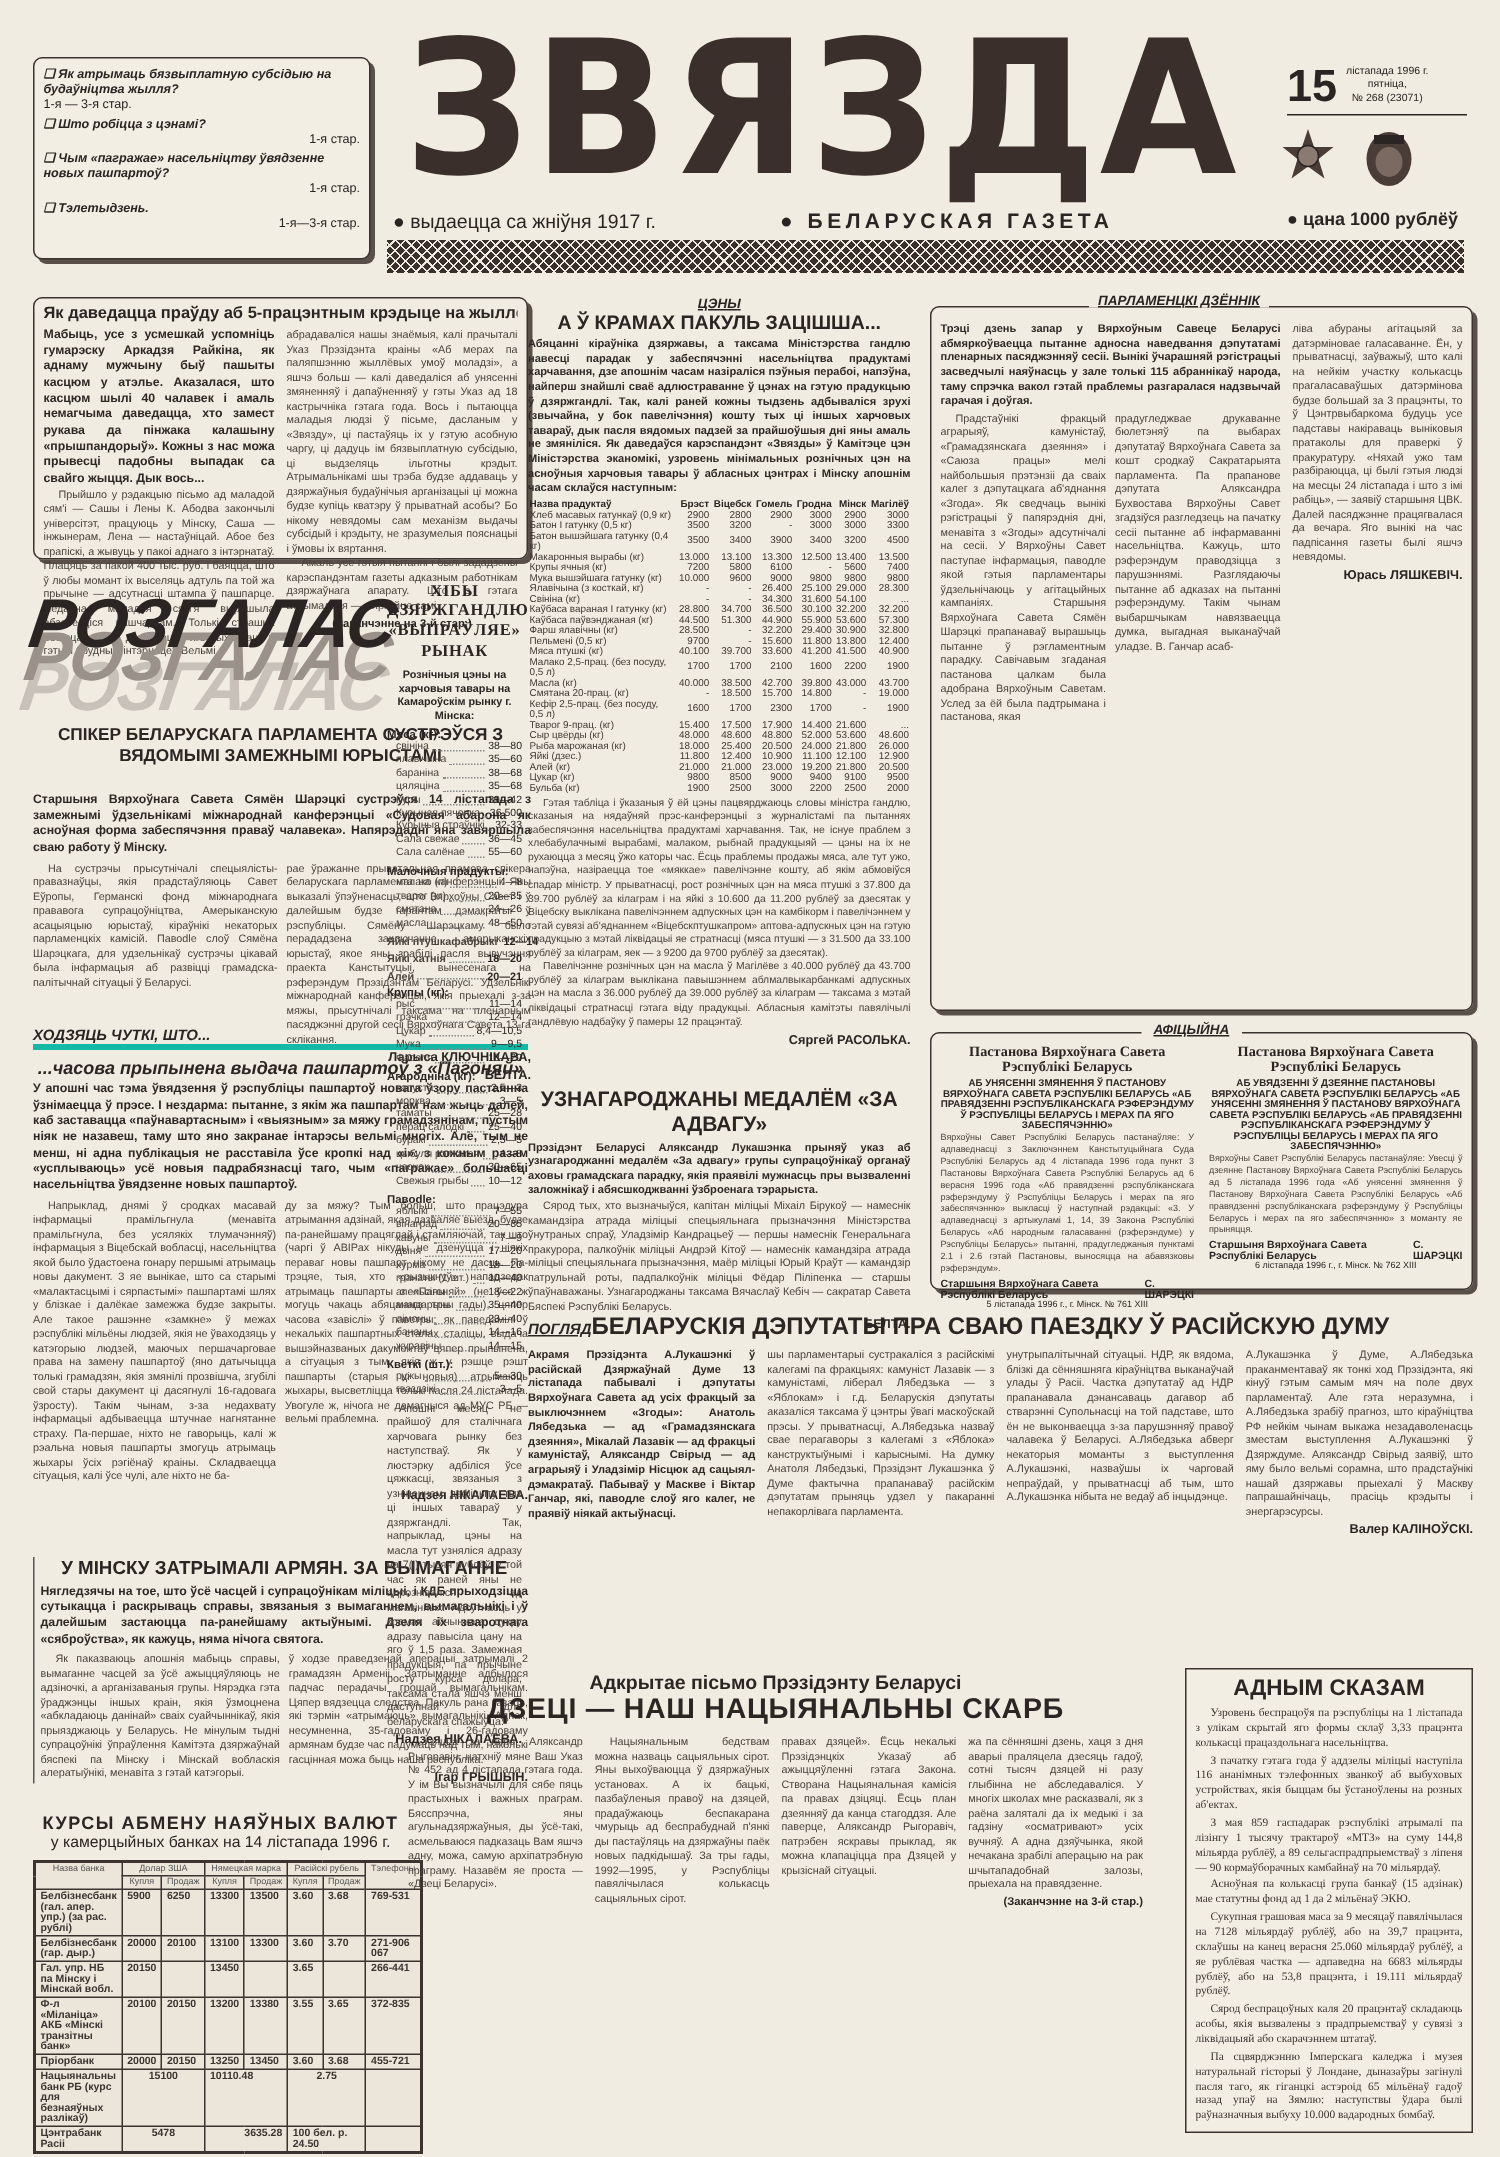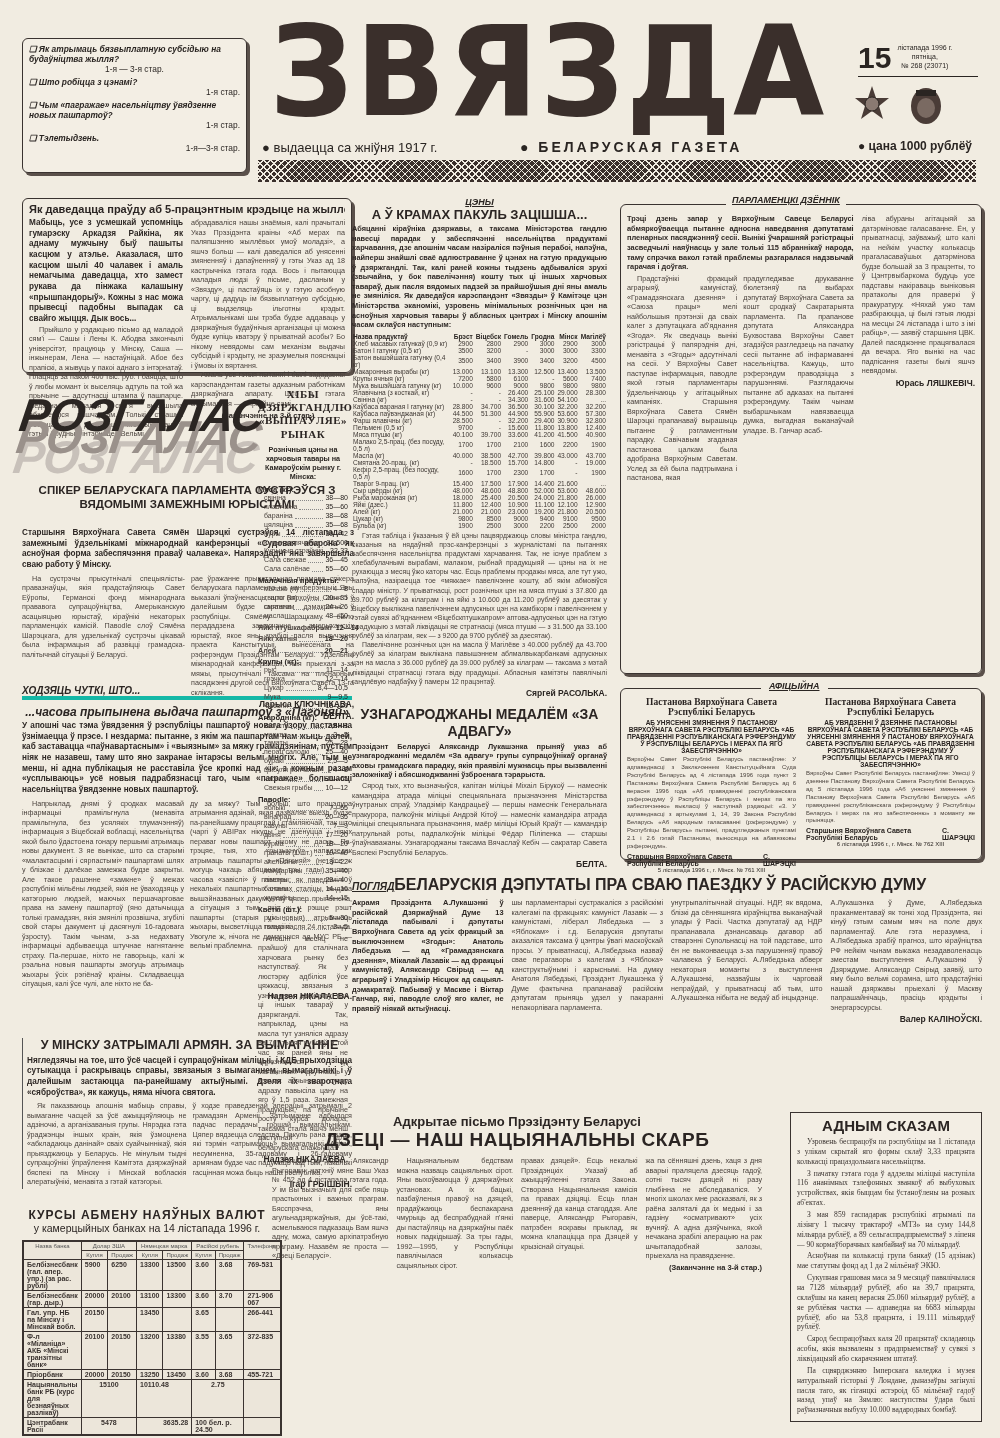--- a/index.html
+++ b/index.html
@@ -29,21 +29,21 @@
   table.pr td{padding:0 1px;white-space:nowrap}
   table.pr td.num{text-align:right}
   .item-row{display:flex;justify-content:space-between}
 </style>
 </head>
 <body>
 
 <div class="abs box" style="left:22px;top:38px;width:225px;height:135px;padding:5px 6px;font-size:8.4px;background:#f3eee4">
   <div style="margin-bottom:3px">
     <div style="font-weight:bold;font-style:italic"><span>❑ </span><span>Як атрымаць бязвыплатную субсідыю на будаўніцтва жылля?</span></div>
-    <div style="text-align:center">1-я — 3-я стар.</div>
+    <div style="text-align:left">1-я — 3-я стар.</div>
   </div>
   <div style="margin-bottom:3px">
     <div style="font-weight:bold;font-style:italic"><span>❑ </span><span>Што робіцца з цэнамі?</span></div>
     <div style="text-align:right">1-я стар.</div>
   </div>
   <div style="margin-bottom:3px">
     <div style="font-weight:bold;font-style:italic"><span>❑ </span><span>Чым «пагражае» насельніцтву ўвядзенне новых пашпартоў?</span></div>
     <div style="text-align:right">1-я стар.</div>
   </div>
   <div>
@@ -693,21 +693,21 @@
           <td class="num">2500</td>
           <td class="num">2000</td>
         </tr>
       </tbody>
   </table>
   <div class="col" style="font-size:6.9px;text-indent:10px;margin-top:2px">Гэтая табліца і ўказаныя ў ёй цэны пацвярджаюць словы міністра гандлю, сказаныя на нядаўняй прэс-канферэнцыі з журналістамі па пытаннях забеспячэння насельніцтва прадуктамі харчавання. Так, не існуе праблем з хлебабулачнымі вырабамі, малаком, рыбнай прадукцыяй — цэны на іх не рухаюцца з месяц ўжо каторы час. Ёсць праблемы продажы мяса, але тут ужо, напэўна, назіраецца тое «мяккае» павелічэнне кошту, аб якім абмовіўся спадар міністр. У прыватнасці, рост рознічных цэн на мяса птушкі з 37.800 да 39.700 рублёў за кілаграм і на яйкі з 10.600 да 11.200 рублёў за дзесятак у Віцебску выклікана павелічэннем адпускных цэн на камбікорм і павелічэннем у гэтай сувязі аб'яднаннем «Віцебскптушкапром» аптова-адпускных цэн на гэтую прадукцыю з мэтай ліквідацыі яе стратнасці (мяса птушкі — з 31.500 да 33.100 рублёў за кілаграм, яек — з 9200 да 9700 рублёў за дзесятак).</div>
   <div class="col" style="font-size:6.9px;text-indent:10px">Павелічэнне рознічных цэн на масла ў Магілёве з 40.000 рублёў да 43.700 рублёў за кілаграм выклікана павышэннем аблмалвыкарбанкамі адпускных цэн на масла з 36.000 рублёў да 39.000 рублёў за кілаграм — таксама з мэтай ліквідацыі стратнасці гэтага віду прадукцыі. Абласныя камітэты павялічылі гандлёвую надбаўку ў памеры 12 працэнтаў.</div>
   <div class="sig">Сяргей РАСОЛЬКА.</div>
 </div>
 
-<div class="abs" style="left:352px;top:706px;width:255px">
+<div class="abs" style="left:352px;top:724px;width:255px">
   <div class="hl" style="font-size:14px;line-height:1.2">УЗНАГАРОДЖАНЫ МЕДАЛЁМ «ЗА АДВАГУ»</div>
   <div class="lead" style="font-size:7.4px;margin-top:2px">Прэзідэнт Беларусі Аляксандр Лукашэнка прыняў указ аб узнагароджанні медалём «За адвагу» групы супрацоўнікаў органаў аховы грамадскага парадку, якія праявілі мужнасць пры вызваленні заложнікаў і абясшкоджванні ўзброенага тэрарыста.</div>
   <div class="col" style="text-indent:10px;margin-top:1px">Сярод тых, хто вызначыўся, капітан міліцыі Міхаіл Бірукоў — намеснік камандзіра атрада міліцыі спецыяльнага прызначэння Міністэрства ўнутраных спраў, Уладзімір Кандрацьеў — першы намеснік Генеральнага пракурора, палкоўнік міліцыі Андрэй Кітоў — намеснік камандзіра атрада міліцыі спецыяльнага прызначэння, маёр міліцыі Юрый Краўт — камандзір патрульнай роты, падпалкоўнік міліцыі Фёдар Піліпенка — старшы ўпаўнаважаны. Узнагароджаны таксама Вячаслаў Кебіч — сакратар Савета Бяспекі Рэспублікі Беларусь.</div>
   <div class="sig">БЕЛТА.</div>
 </div>
 
 <div class="abs box" style="left:620px;top:204px;width:362px;height:470px;padding:6px 6px">
   <div class="rubric" style="position:absolute;top:-10px;left:105px;background:#f1ece1;padding:0 6px">ПАРЛАМЕНЦКІ ДЗЁННІК</div>
   <div style="display:flex;gap:8px;margin-top:3px">
     <div style="flex:2">

